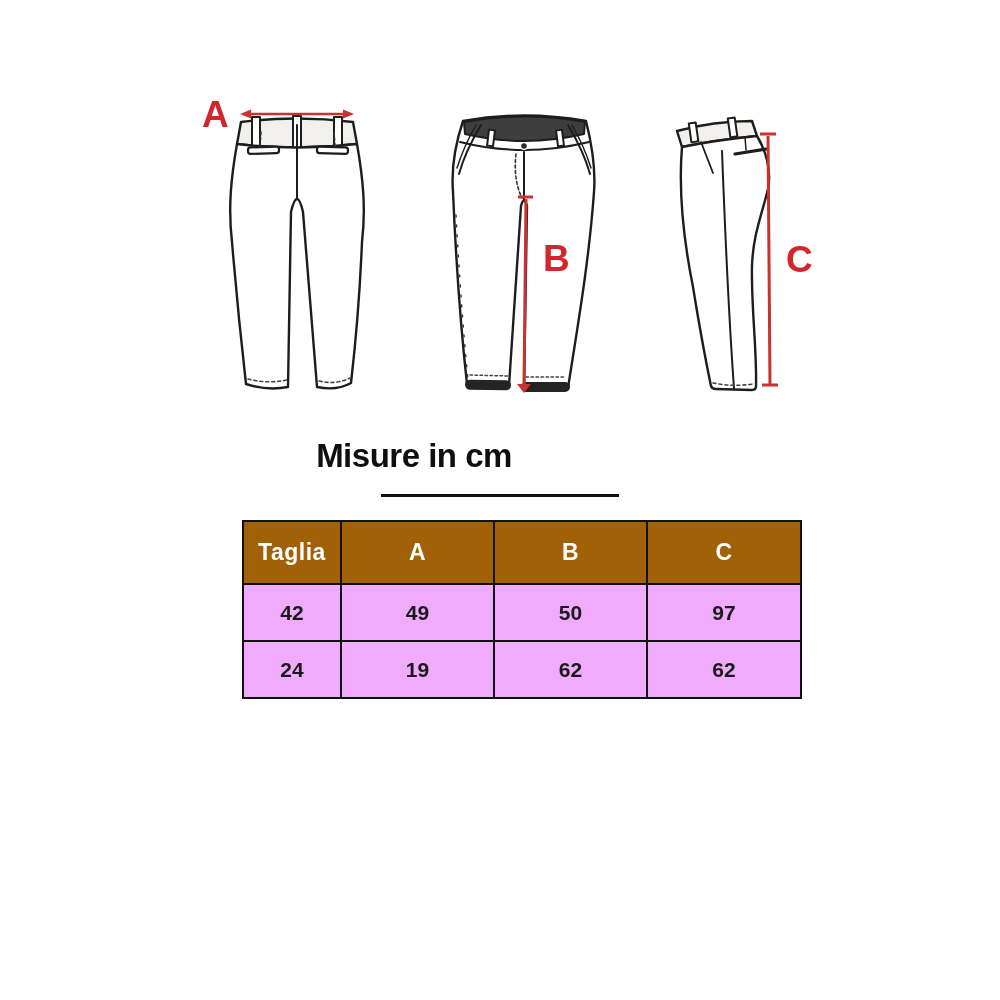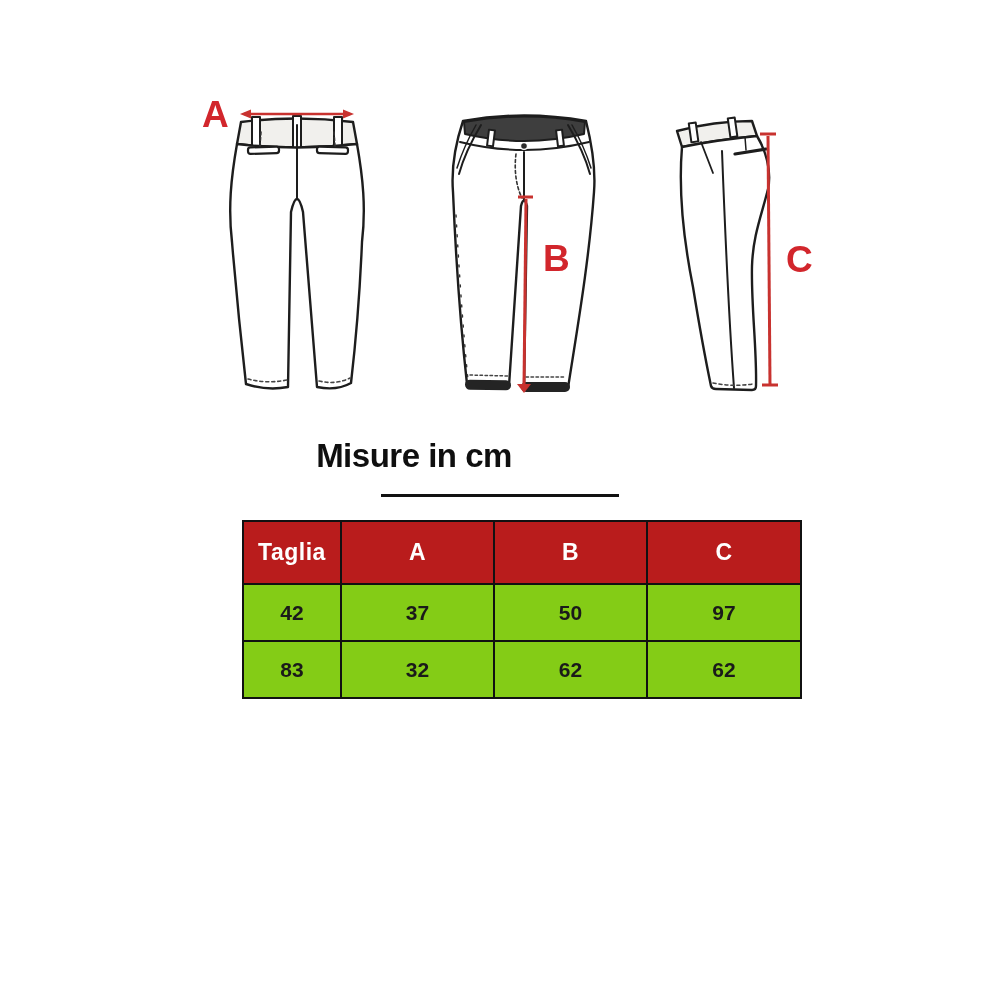--- a/index.html
+++ b/index.html
@@ -23,25 +23,25 @@
     position:absolute;left:381px;top:494px;width:238px;height:3px;background:#111;
   }
   table.size-table{
     position:absolute;left:242px;top:520px;width:558px;
     border-collapse:collapse;table-layout:fixed;
   }
   .size-table th,.size-table td{
     border:2px solid #111;text-align:center;vertical-align:middle;padding:0;
   }
   .size-table thead th{
-    background:#b91c1c;color:#ffffff;height:61px;font-size:23px;font-weight:700;
+    background:#a16207;color:#ffffff;height:61px;font-size:23px;font-weight:700;
     letter-spacing:0.5px;
   }
   .size-table tbody td{
-    background:#84cc16;color:#1a1a1a;height:55px;font-size:21px;font-weight:700;
+    background:#f0abfc;color:#1a1a1a;height:55px;font-size:21px;font-weight:700;
   }
 </style>
 </head>
 <body>
 
 <div class="canvas">
 
   <svg class="art" width="1000" height="1000" viewBox="0 0 1000 1000">
 
     <g fill="none" stroke="#1d1d1d" stroke-width="2.4" stroke-linejoin="round" stroke-linecap="round">
@@ -134,26 +134,26 @@
       <tr>
         <th>Taglia</th>
         <th>A</th>
         <th>B</th>
         <th>C</th>
       </tr>
     </thead>
     <tbody>
       <tr>
         <td>42</td>
-        <td>37</td>
+        <td>49</td>
         <td>50</td>
         <td>97</td>
       </tr>
       <tr>
-        <td>83</td>
-        <td>32</td>
+        <td>24</td>
+        <td>19</td>
         <td>62</td>
         <td>62</td>
       </tr>
     </tbody>
   </table>
 
 </div>
 
 </body></html>

